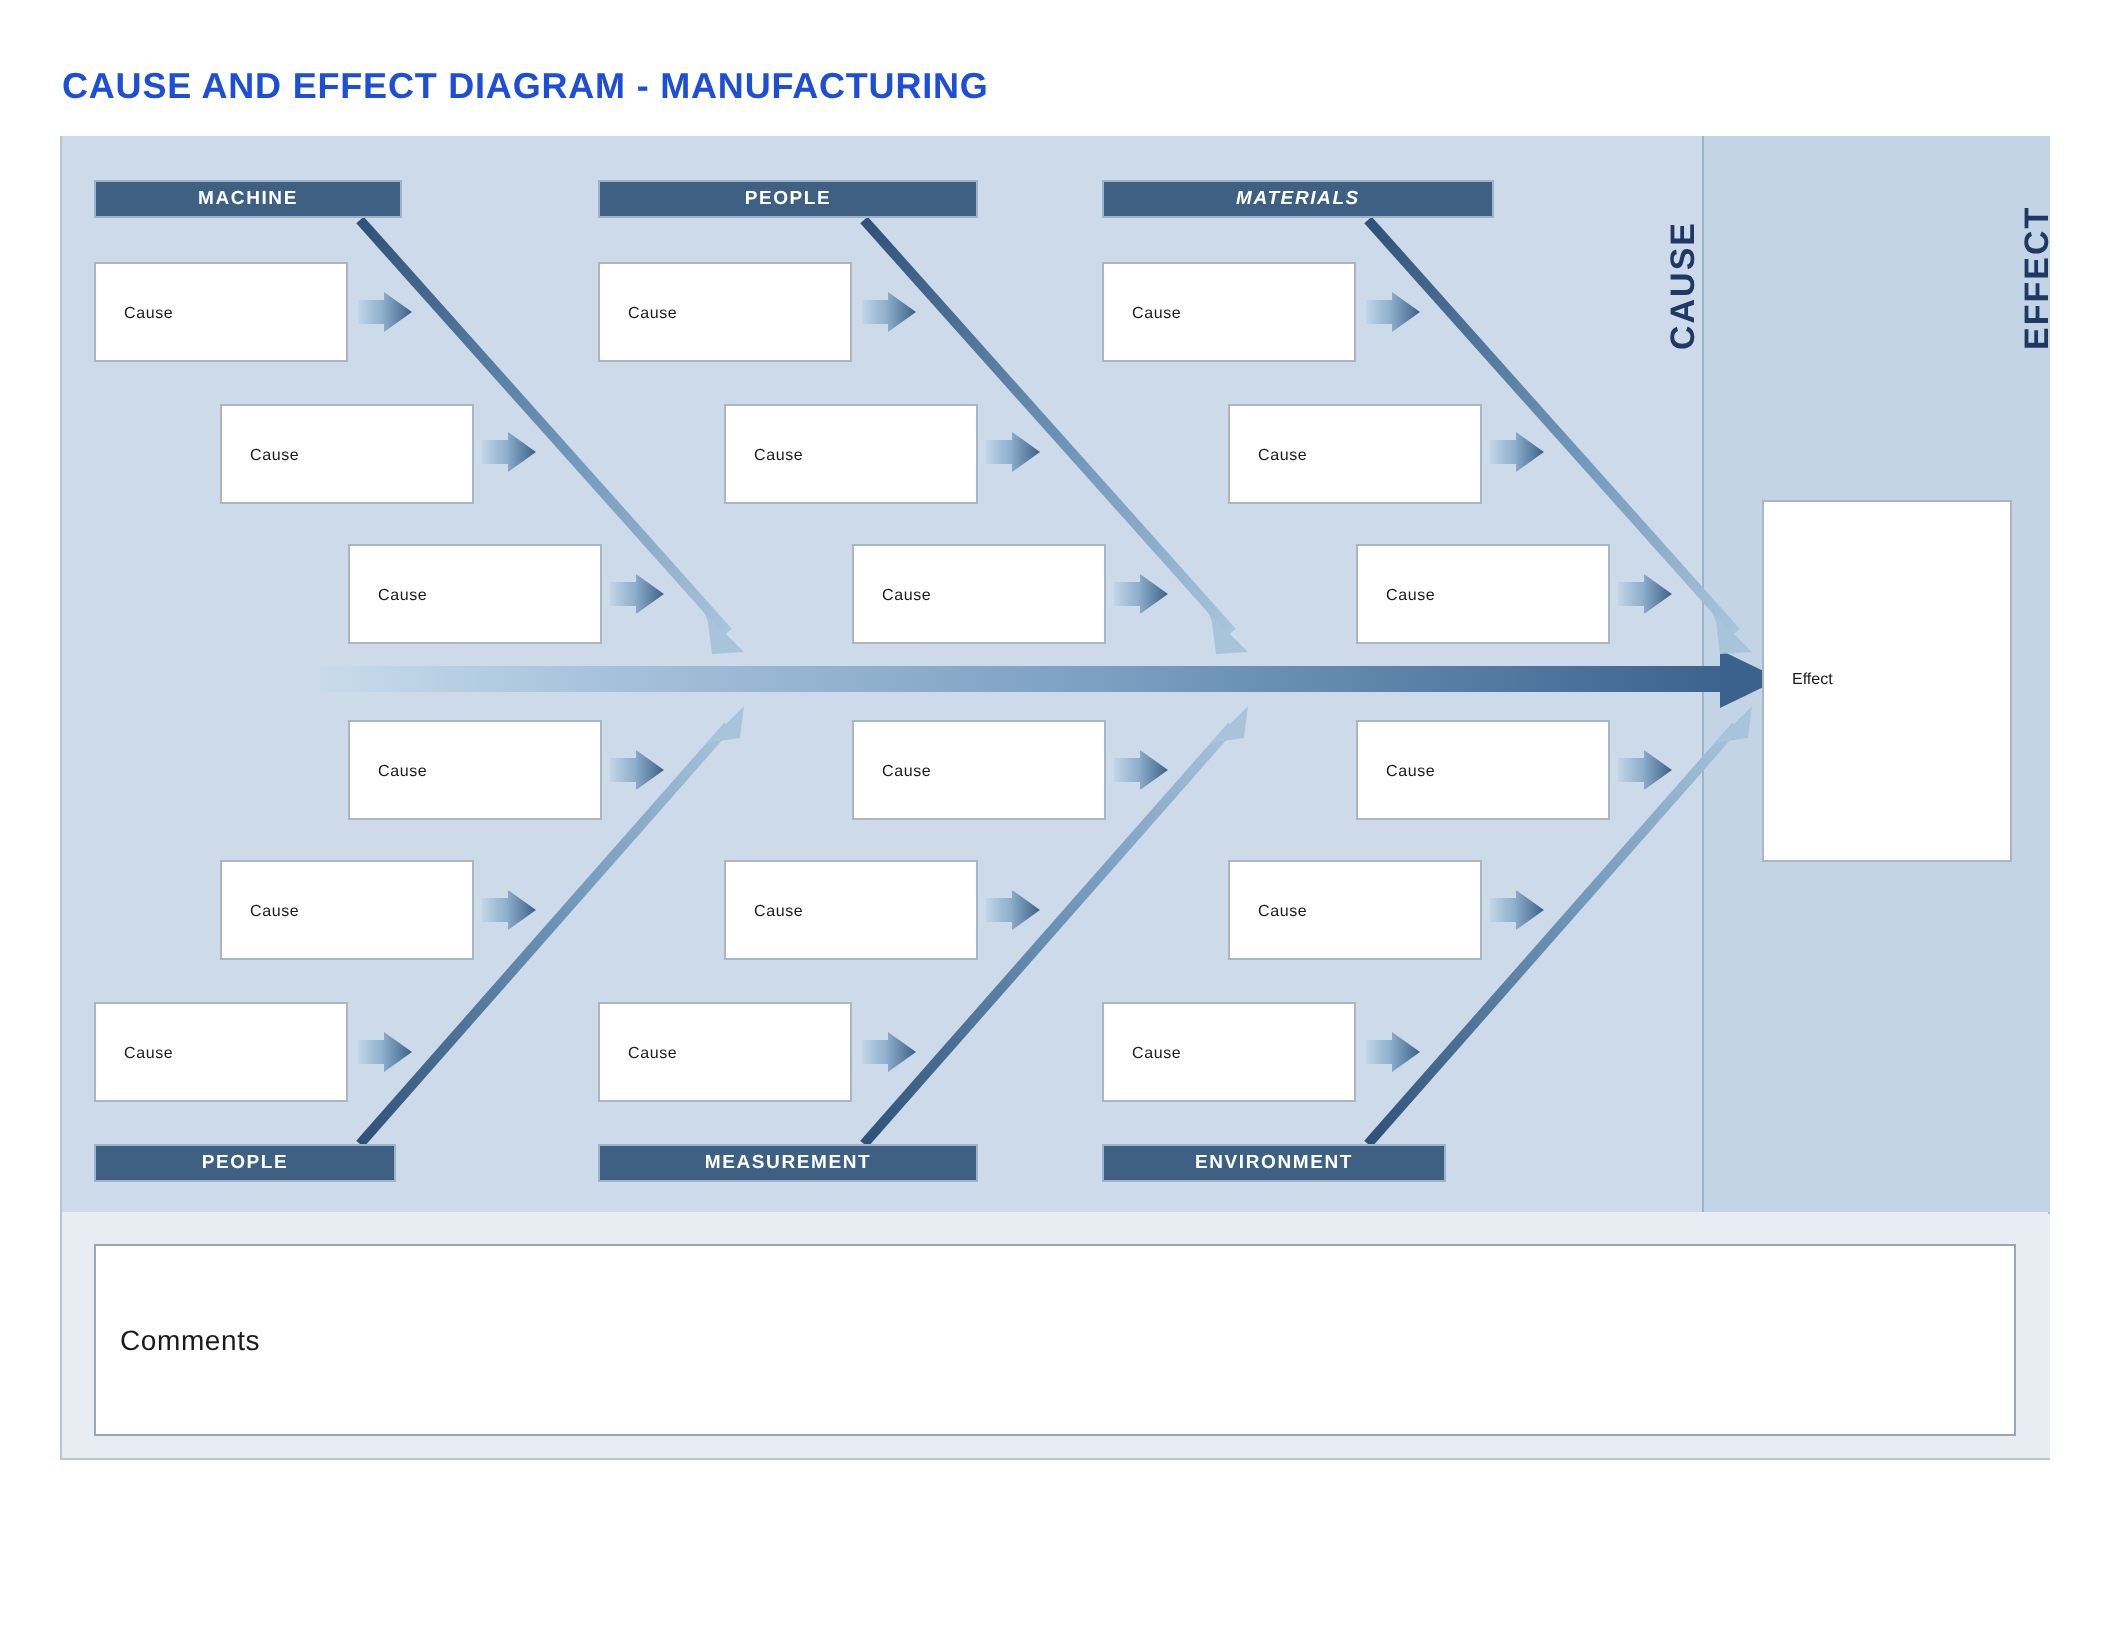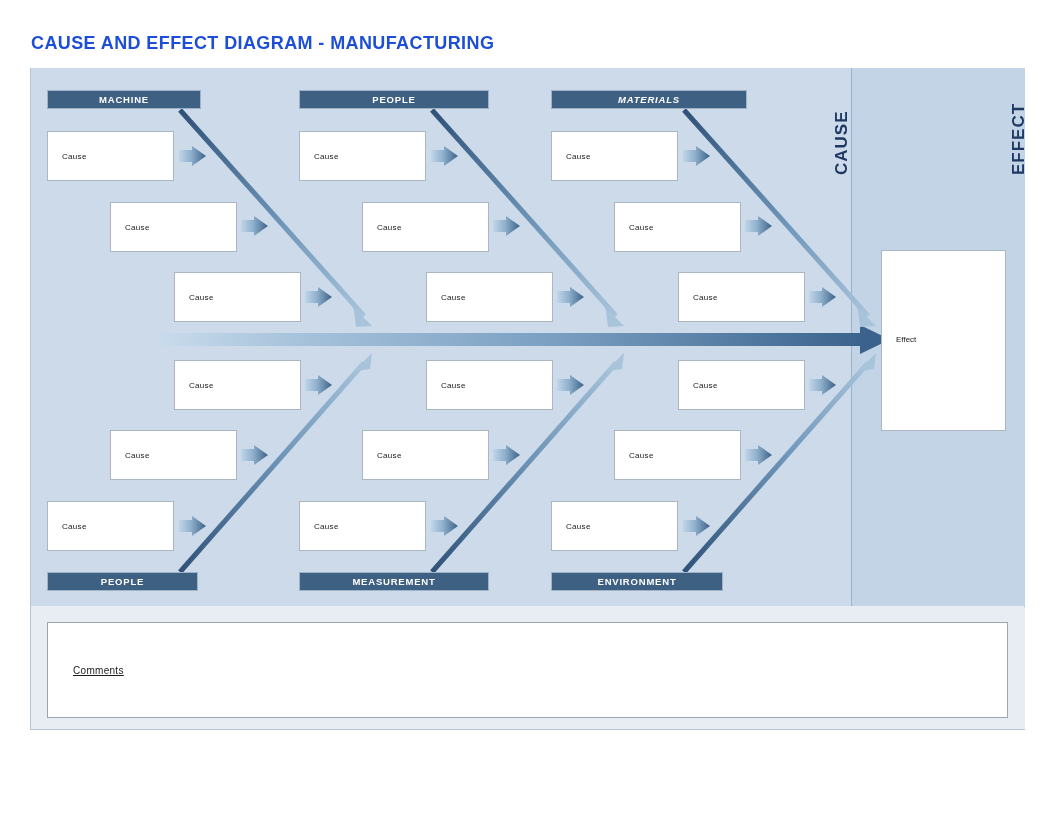--- a/index.html
+++ b/index.html
@@ -150,25 +150,24 @@
     top: 622px;
     width: 961px;
     height: 96px;
     background: #ffffff;
     border: 1px solid #9aa6b2;
     box-sizing: border-box;
     display: flex;
     align-items: center;
   }
   #comments-box > span {
-    padding-left: 25px;
-    font-size: 10px;
+    padding-left: 12px;
+    font-size: 14px;
     color: #1a1a1a;
     letter-spacing: 0.3px;
-    text-decoration: underline;
   }
 
   
   #vector-layer {
     position: absolute;
     left: 0;
     top: 0;
     width: 1058px;
     height: 817px;
     pointer-events: none;

